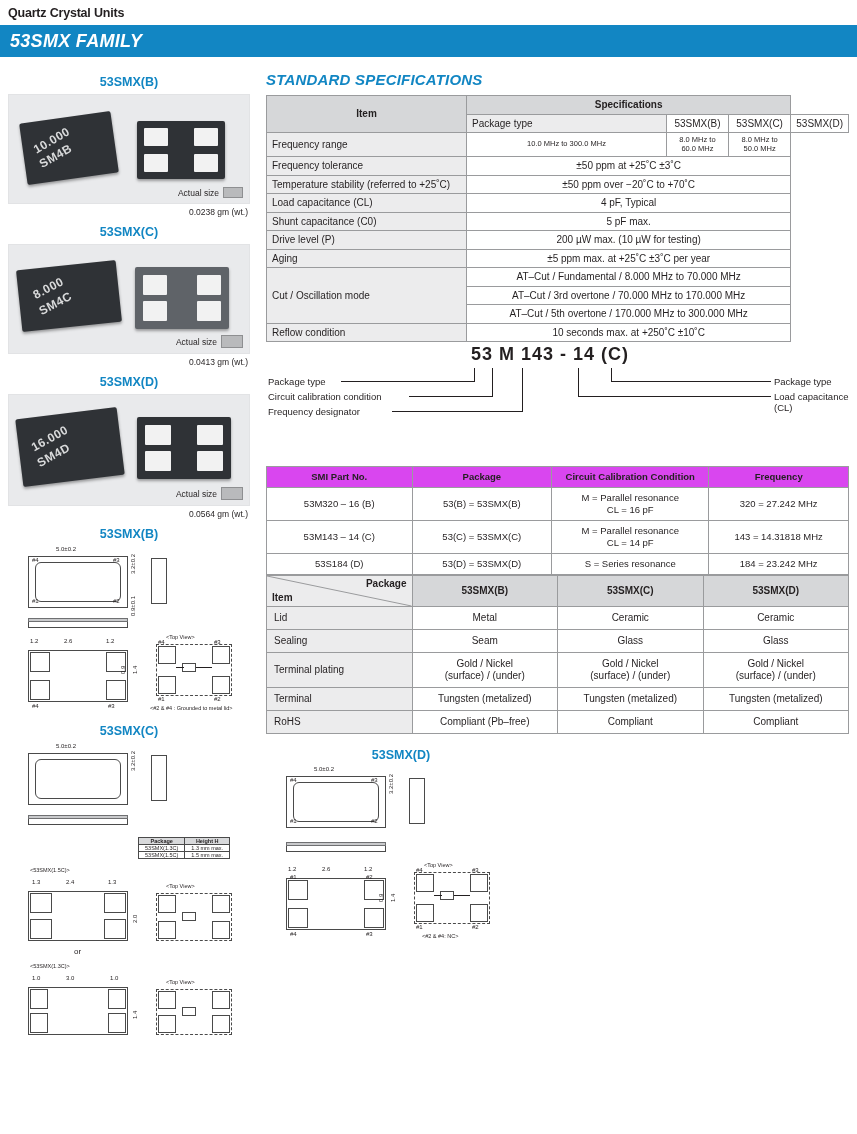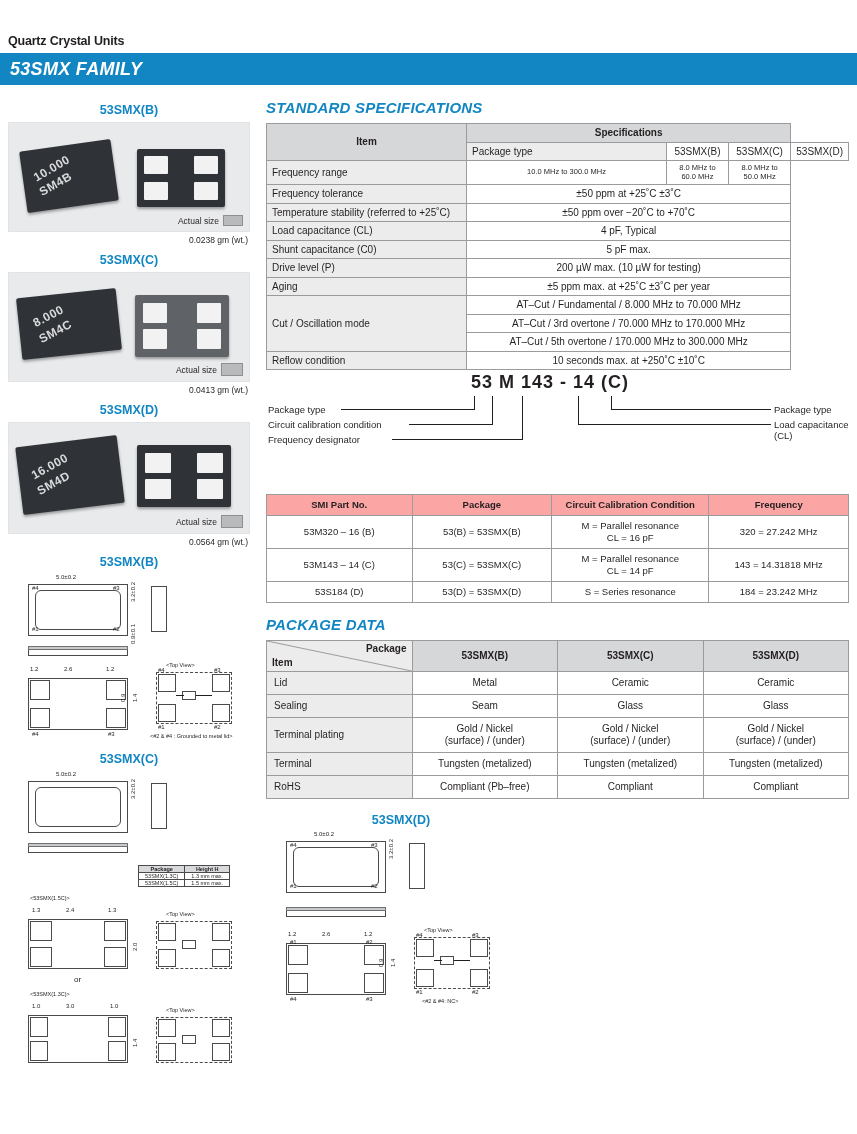--- a/index.html
+++ b/index.html
@@ -15,21 +15,20 @@
   }
   .page { width:857px; position:relative; padding: 0; }
 
   
   .doc-title {
     font-size: 12.5px;
     font-weight: bold;
     padding: 6px 0 5px 8px;
     color: #231f20;
     letter-spacing: -0.2px;
-    margin-top: 28px;
   }
   .family-bar {
     background: #1286c3;
     color: #ffffff;
     font-size: 18px;
     font-weight: bold;
     font-style: italic;
     letter-spacing: 0.3px;
     padding: 6px 0 7px 10px;
     height: 32px;
@@ -162,21 +161,21 @@
     padding:2px 10px;
     margin: 0 0 4px 2px;
   }
   table.ex { width: 100%; border-collapse: collapse; font-size: 9.5px; }
   table.ex th, table.ex td {
     border: 1px solid #9a9b9d;
     padding: 4px 4px;
     text-align: center;
     line-height: 1.25;
   }
-  table.ex th { background: #fca5a5; font-weight: bold; }
+  table.ex th { background: #d946ef; font-weight: bold; }
 
   
   table.pkg { width: 100%; border-collapse: collapse; font-size: 10px; }
   table.pkg th, table.pkg td {
     border: 1px solid #9a9b9d;
     padding: 5px 4px;
     text-align: center;
     line-height: 1.2;
   }
   table.pkg th { background: #d6d7d9; font-weight: bold; }
@@ -493,21 +492,20 @@
         </tr>
         <tr>
           <td>53S184 (D)</td>
           <td>53(D) = 53SMX(D)</td>
           <td>S = Series resonance</td>
           <td>184 = 23.242 MHz</td>
         </tr>
       </tbody>
         </table>
 
-      <h2 class="sec" style="margin-top:13px;">PACKAGE DATA</h2>
 
       <table class="pkg">
         <tbody>
             <tr>
           <th style="width:25%;padding:0;">
             <div class="diag-head">
               <svg width="100%" height="30" style="position:absolute;left:0;top:0;">
                 <line x1="0" y1="0" x2="100%" y2="30" stroke="#9a9b9d" stroke-width="1"></line>
               </svg>
               <span class="pkgword">Package</span>

